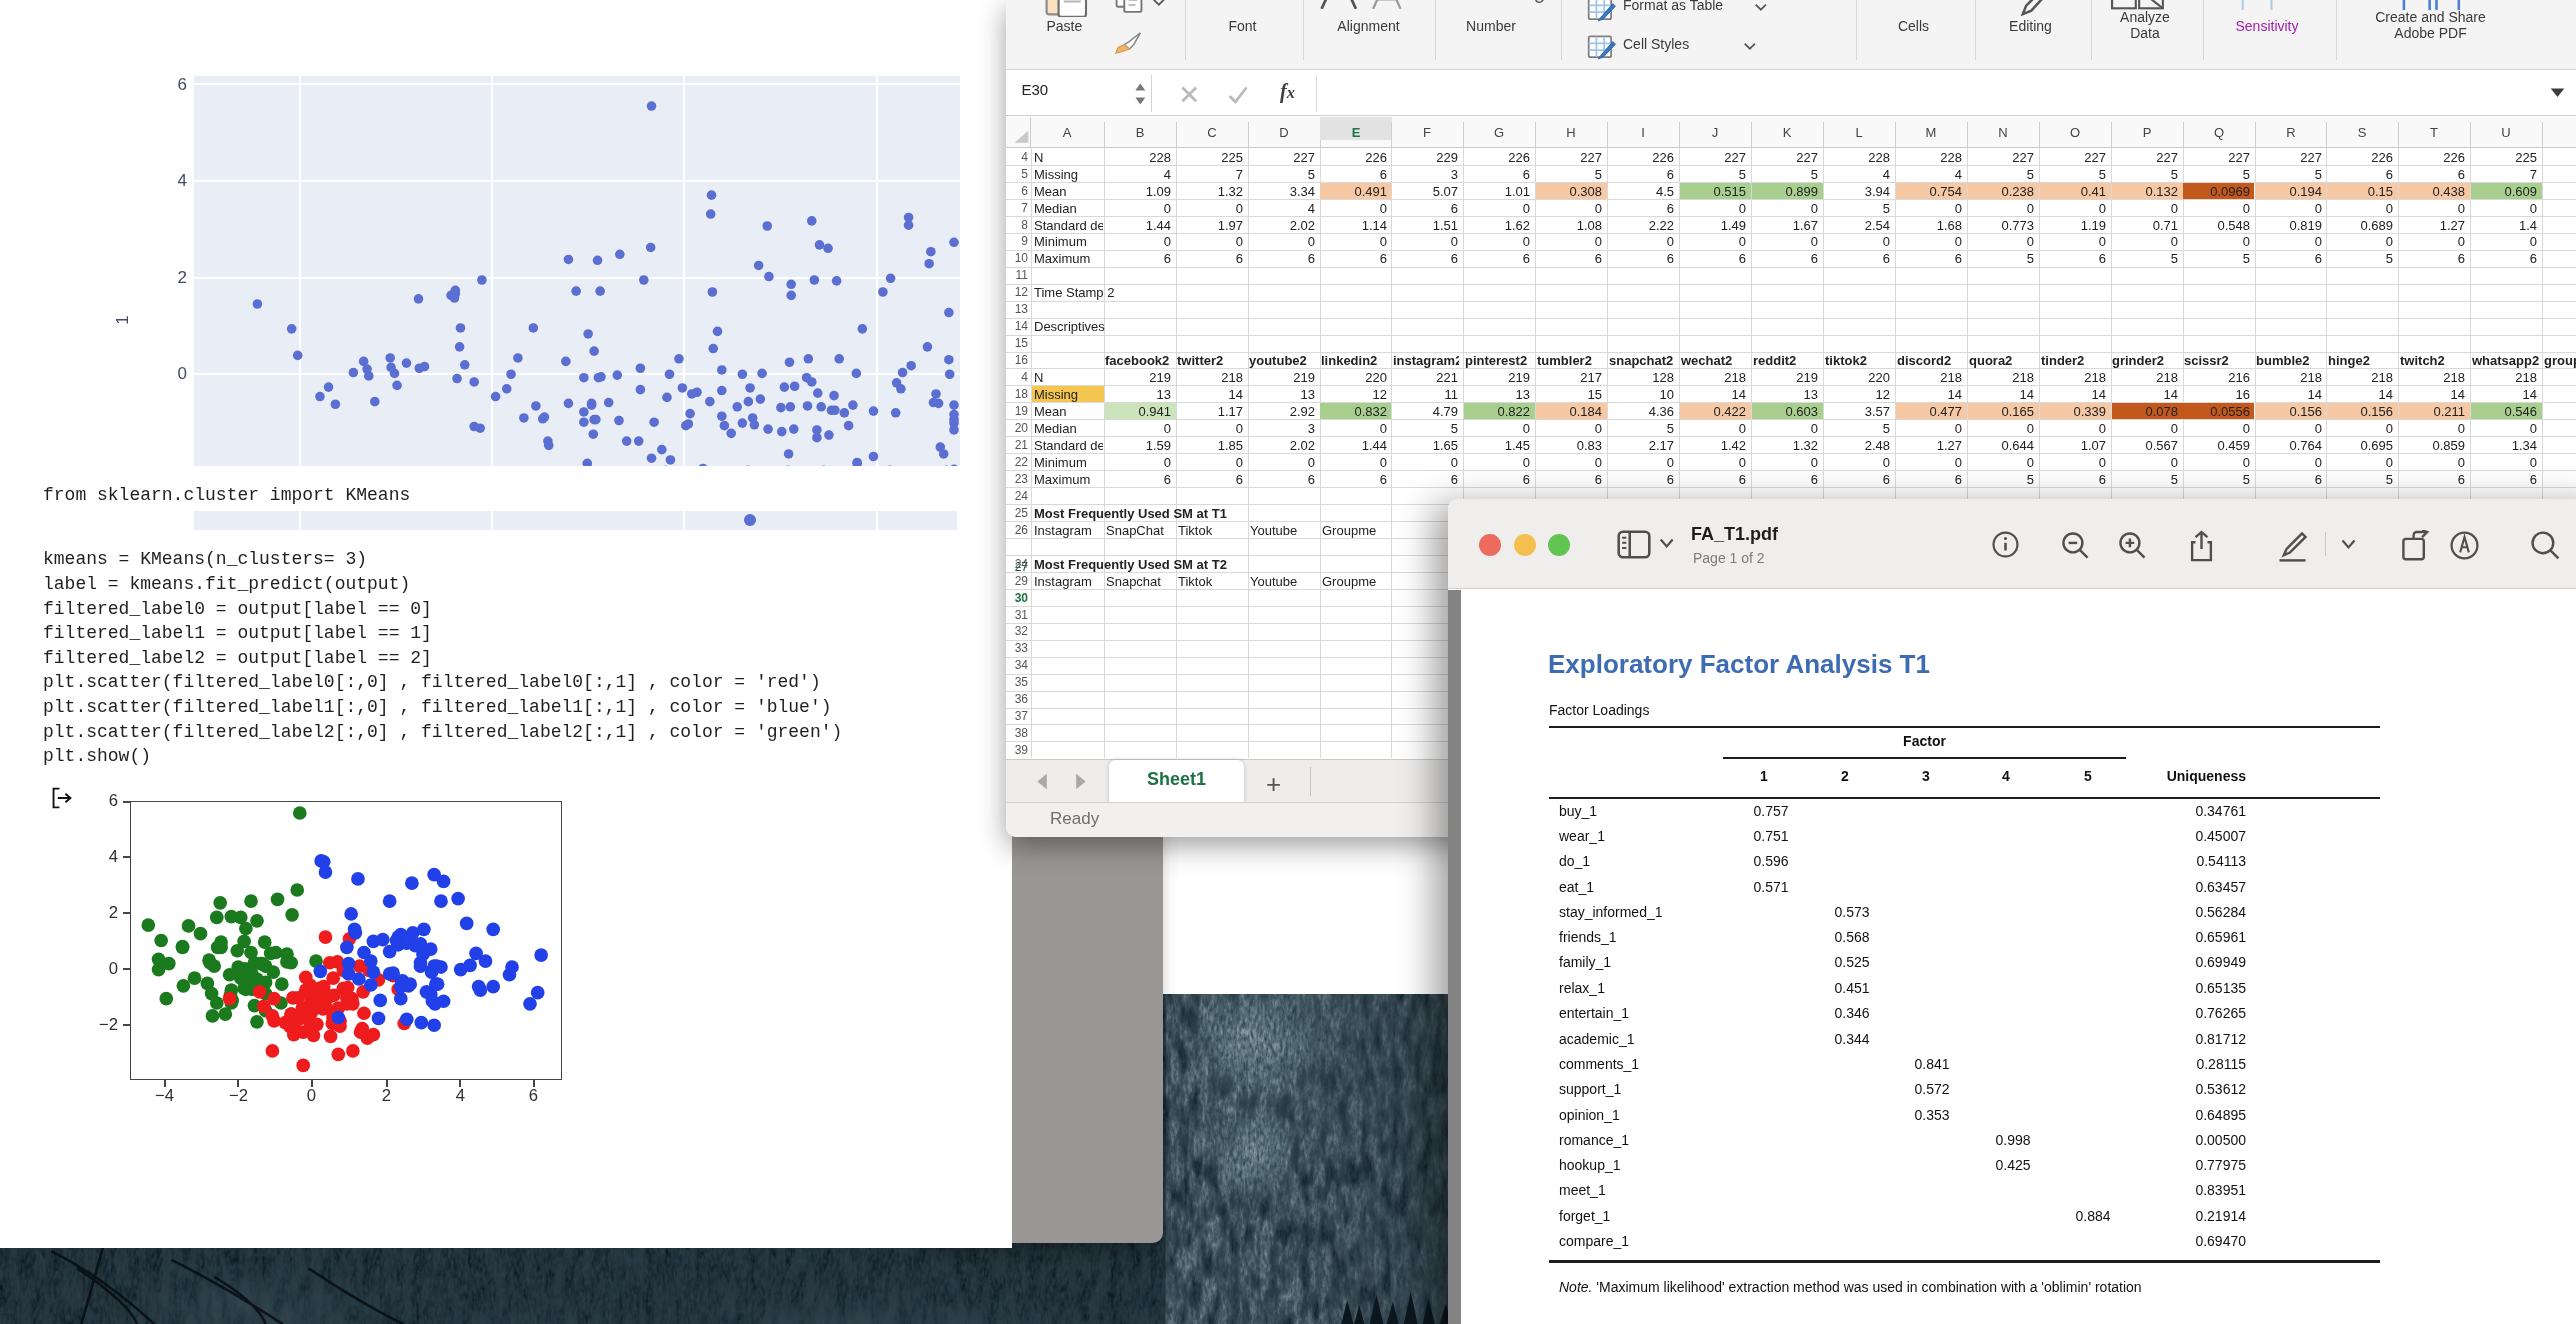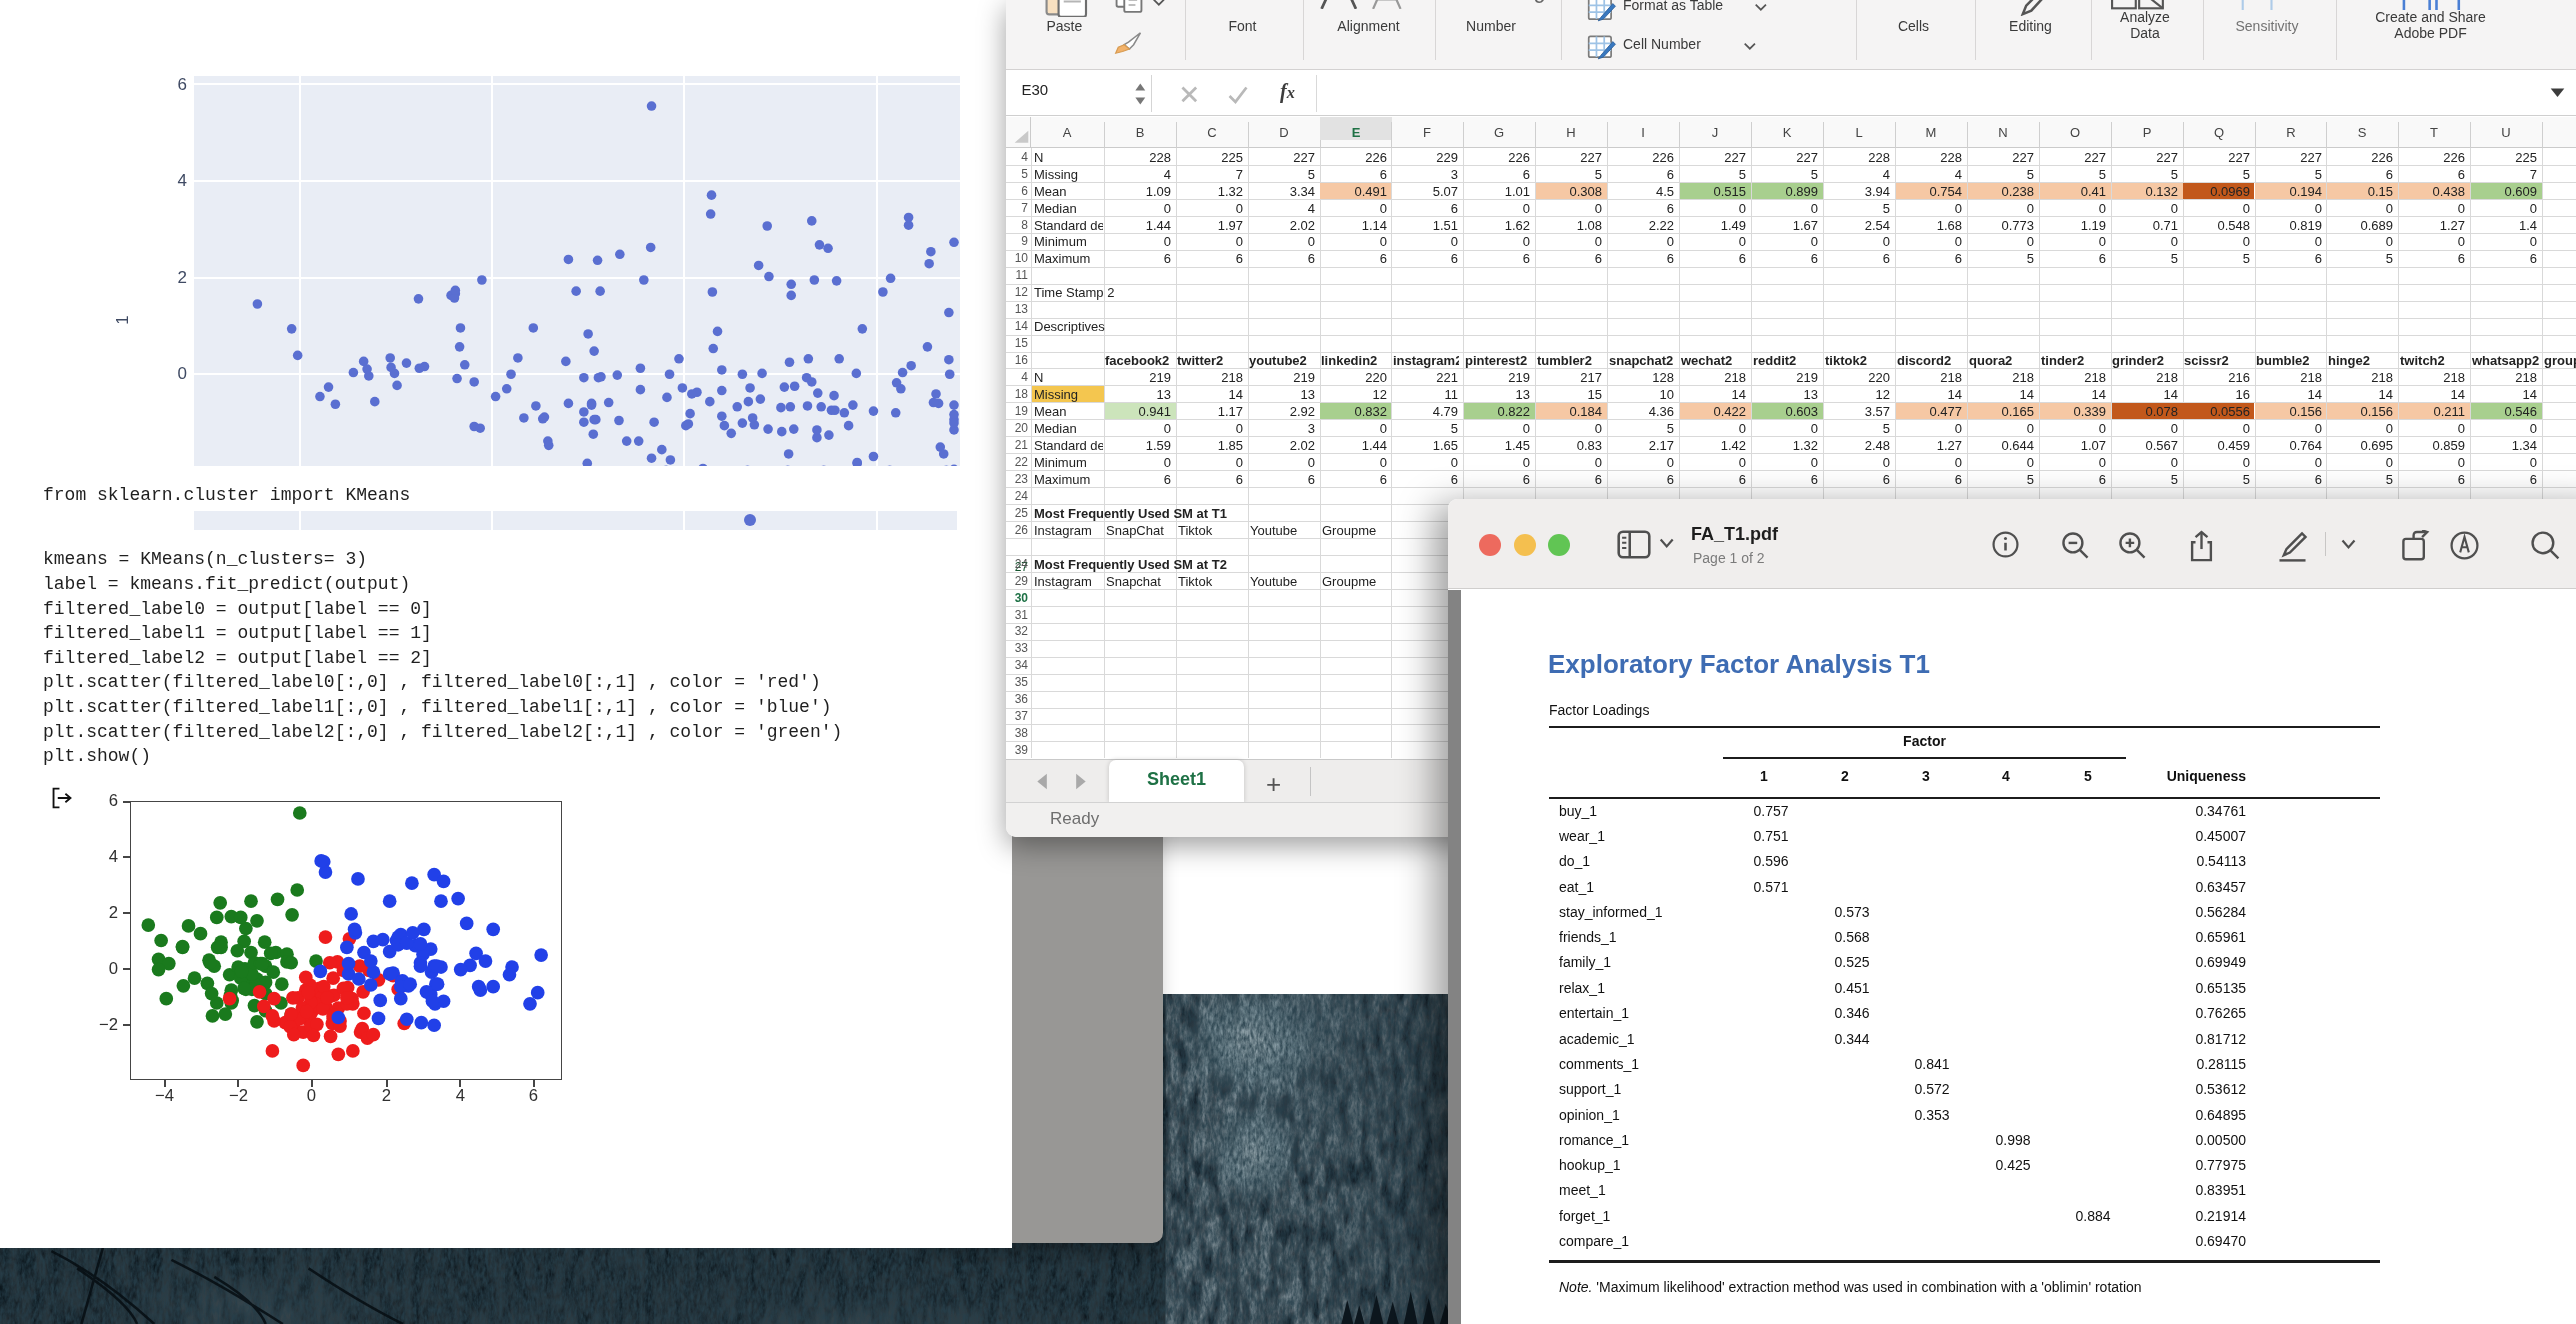--- a/index.html
+++ b/index.html
@@ -601,24 +601,24 @@
 </div>
 <div class="abs" id="excel">
 <div class="abs" id="ribbon">
 <div class="rlab" style="left:6.9px;width:103px">Paste</div>
 <div class="rlab" style="left:185px;width:103px">Font</div>
 <div class="rlab" style="left:294px;width:137px">Alignment</div>
 <div class="rlab" style="left:425px;width:120px">Number</div>
 <div class="rlab" style="left:856px;width:103px">Cells</div>
 <div class="rlab" style="left:973px;width:103px">Editing</div>
 <div class="rlab" style="left:1079px;width:120px;top:8.6px">Analyze<br>Data</div>
-<div class="rlab" style="left:1201px;width:120px;color:#737373">Sensitivity</div>
+<div class="rlab" style="left:1201px;width:120px;color:#a21caf">Sensitivity</div>
 <div class="rlab" style="left:1330px;width:189px;top:8.6px">Create and Share<br>Adobe PDF</div>
 <div class="rlab" style="left:617px;width:171px;top:-2.6px;text-align:left">Format as Table</div>
-<div class="rlab" style="left:617px;width:171px;top:36px;text-align:left">Cell Number</div>
+<div class="rlab" style="left:617px;width:171px;top:36px;text-align:left">Cell Styles</div>
 <svg class="abs" style="left:748px;top:1.7px" width="13.7" height="10.3" viewBox="0 0 16 12" stroke="#555" stroke-width="2" fill="none">
         <path d="M2 3 L8 9 L14 3"></path>
       </svg>
 <svg class="abs" style="left:737px;top:41px" width="13.7" height="10.3" viewBox="0 0 16 12" stroke="#555" stroke-width="2" fill="none">
         <path d="M2 3 L8 9 L14 3"></path>
       </svg>
 <svg class="abs" style="left:581px;top:-5.1px" width="31" height="31" viewBox="0 0 36 36">
 <rect x="2" y="4" width="26" height="24" rx="2" fill="#fff" stroke="#7b7b7b" stroke-width="2"></rect>
 <path d="M2 12 H28 M2 20 H28 M11 4 V28 M20 4 V28" stroke="#9ec3e6" stroke-width="2"></path>
 <path d="M30 10 L16 26 L13 30 L19 28 L33 13 Z" fill="#3878c0" stroke="#2d5f9a" stroke-width="1"></path>

